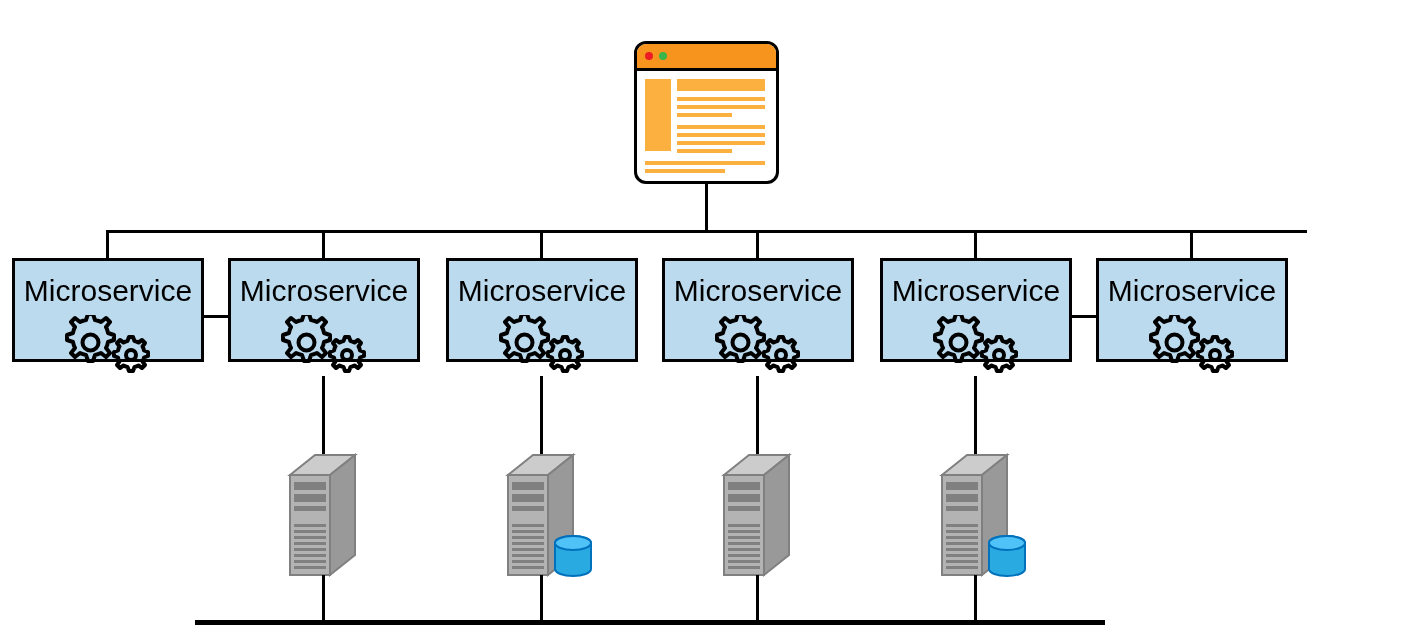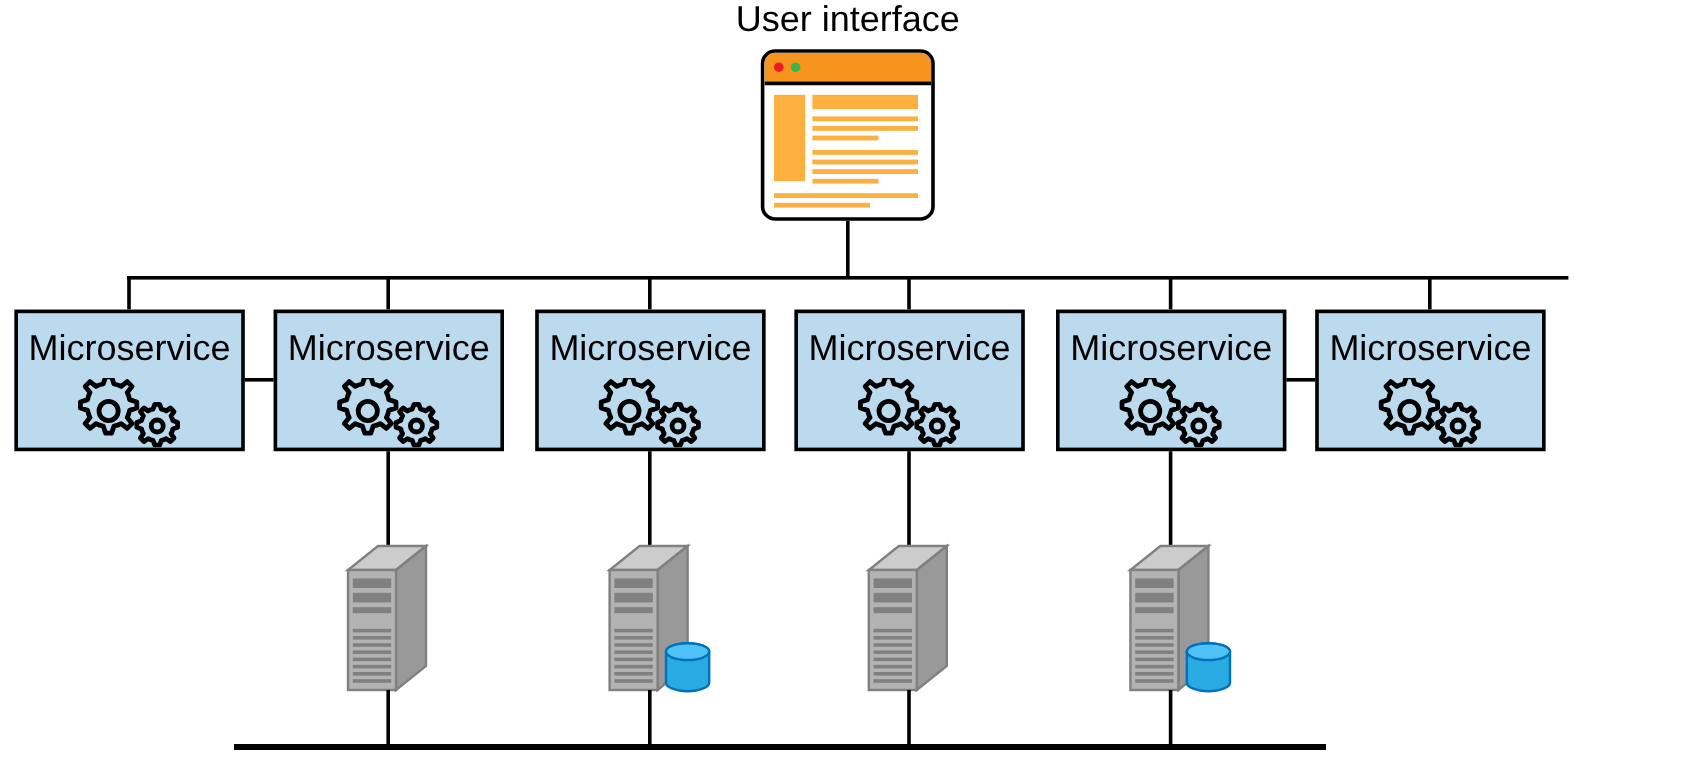--- a/index.html
+++ b/index.html
@@ -26,21 +26,21 @@
     color: #000;
   }
   .conn {
     position: absolute;
     background: #000;
   }
   
   .ms {
     position: absolute;
     width: 192px;
-    height: 118px;
+    height: 104px;
     background: #BBDAED;
     border: 3px solid #000;
     box-sizing: border-box;
     text-decoration: underline;
   }
   .ms-label {
     position: absolute;
     top: 13px;
     left: 0;
     width: 100%;
@@ -89,21 +89,20 @@
     position: absolute;
     width: 110px;
     height: 130px;
   }
 </style>
 </head>
 <body>
 
 <div class="canvas">
 
-  <div class="title">User interface</div>
 
   <div class="ui-window">
     <div class="ui-titlebar">
       <div class="dot red"></div>
       <div class="dot green"></div>
     </div>
     <div class="ui-body">
       <div class="blk" style="left:8px; top:8px;  width:26px; height:72px;"></div>
       <div class="blk" style="left:40px; top:8px;  width:88px; height:12px;"></div>
       <div class="blk" style="left:40px; top:26px; width:88px; height:4px;"></div>

